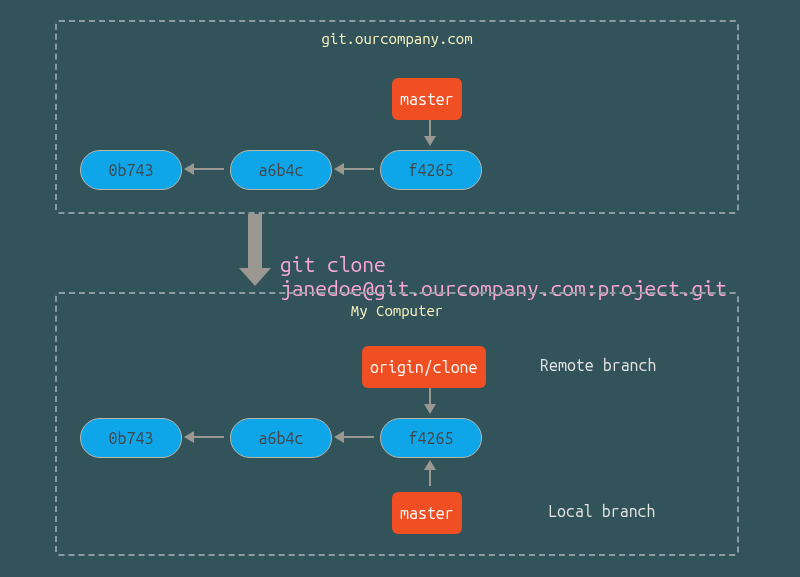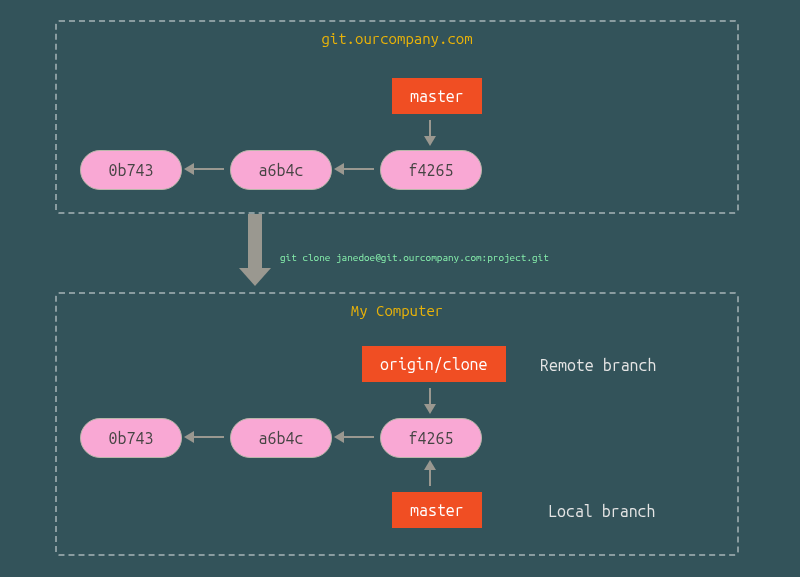--- a/index.html
+++ b/index.html
@@ -15,56 +15,57 @@
     position: absolute;
     border: 2px dashed #8a9ca0;
     border-radius: 4px;
   }
   .box-title {
     position: absolute;
     top: 8px;
     left: 0;
     right: 0;
     text-align: center;
-    color: #eab308;
+    color: #fef9c3;
     font-size: 15px;
   }
   .commit {
     position: absolute;
     width: 100px;
     height: 38px;
-    background: #f9a8d4;
+    background: #0ea5e9;
     border: 1px solid #b9b7aa;
     border-radius: 20px;
     display: flex;
     align-items: center;
     justify-content: center;
     color: #454443;
     font-size: 16px;
   }
   .branch {
     position: absolute;
     background: #f04e23;
     color: #fff;
     font-size: 16px;
     display: flex;
     align-items: center;
     justify-content: center;
-    height: 36px;
-    padding: 0 18px;
+    height: 42px;
+    padding: 0 8px;
+    border-radius: 6px;
   }
   .label {
     position: absolute;
     color: #e5e5e5;
     font-size: 16px;
   }
   .clone-cmd {
     position: absolute;
-    color: #86efac;
-    font-size: 10px;
+    color: #f9a8d4;
+    font-size: 21px;
     left: 280px;
     top: 252px;
   }
   
   .harrow {
     position: absolute;
     width: 32px;
     height: 2px;
     background: #9a9890;
   }

